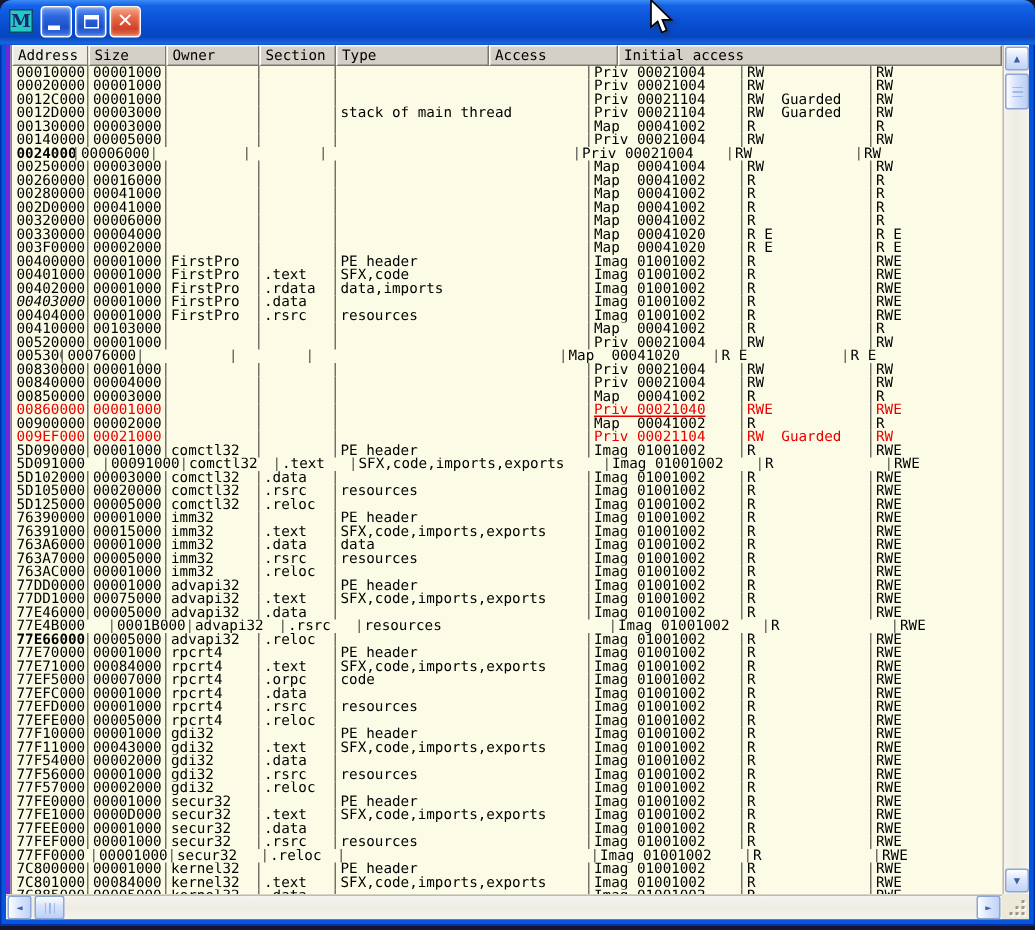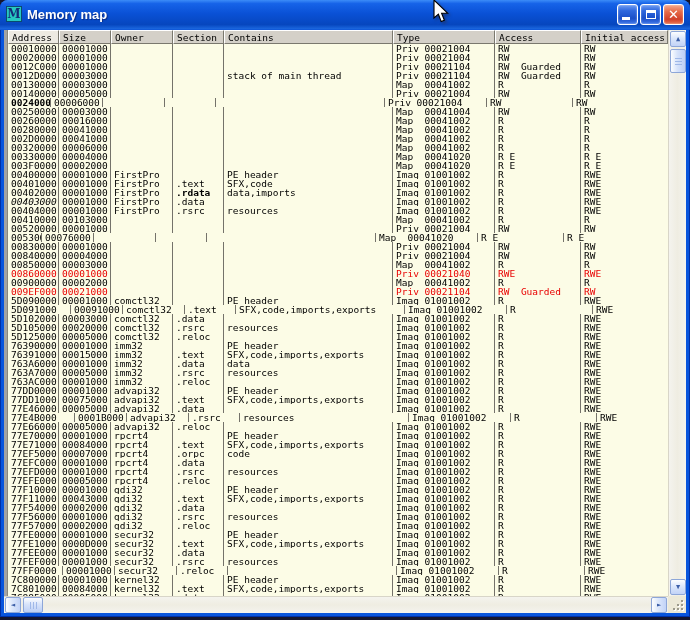--- a/index.html
+++ b/index.html
@@ -46,21 +46,21 @@
   .glyph-max { position:absolute; left:5px; top:5px; width:10px; height:9px; border:1px solid #FFFFFF; border-top:3px solid #FFFFFF; }
   .glyph-close {
     position:absolute; left:0; top:1px; width:100%; text-align:center;
     color:#FFFFFF; font-size:13px; font-weight:bold; line-height:18px;
     font-family:"DejaVu Sans", sans-serif;
   }
 
   
   .client {
     position:absolute; left:4px; right:4px; top:30px; bottom:4px;
-    background:#a3a3a3; overflow:hidden;
+    background:#6d28d9; overflow:hidden;
   }
   .table-wrap {
     position:absolute; left:3px; top:0; right:18px; bottom:17px;
     background:#FCFCE6; border-left:1px solid #8A887C; overflow:hidden;
   }
   
   .hdr { display:flex; height:14px; background:#D4D0C8; }
   .hdr-cell {
     height:14px; flex:0 0 auto; padding:1px 0 0 3px;
     background:#D4D0C8; color:#000;
@@ -138,21 +138,20 @@
   .cursor { position:absolute; left:433px; top:0px; filter:drop-shadow(2px 2px 1.5px rgba(40,40,60,.45)); }
 </style>
 </head>
 <body>
 
 <div class="screen">
   <div class="window">
 
     <div class="titlebar">
       <div class="win-icon">M</div>
-      <div class="win-title">Memory map</div>
       <div class="win-buttons">
         <div class="win-btn">
           <span class="glyph-min"></span>
         </div>
         <div class="win-btn">
           <span class="glyph-max"></span>
         </div>
         <div class="win-btn close">
           <span class="glyph-close">✕</span>
         </div>
@@ -160,21 +159,20 @@
     </div>
 
     <div class="client">
 
       <div class="table-wrap">
         <div class="hdr" id="hdr-row">
             <div class="hdr-cell hl" style="width: 51px;">Address</div>
             <div class="hdr-cell" style="width: 52px;">Size</div>
             <div class="hdr-cell" style="width: 62px;">Owner</div>
             <div class="hdr-cell" style="width: 51px;">Section</div>
-            <div class="hdr-cell" style="width: 169px;">Contains</div>
             <div class="hdr-cell" style="width: 102px;">Type</div>
             <div class="hdr-cell" style="width: 86px;">Access</div>
             <div class="hdr-cell last">Initial access</div>
           </div>
         <div class="rows" id="rows-box">
             <div class="trow">
               <div class="tcell" style="width: 51px;">00010000</div>
               <div class="tcell" style="width: 52px;">00001000</div>
               <div class="tcell" style="width: 62px;"></div>
               <div class="tcell" style="width: 51px;"></div>
@@ -330,21 +328,21 @@
               <div class="tcell" style="width: 51px;">.text</div>
               <div class="tcell" style="width: 169px;">SFX,code</div>
               <div class="tcell" style="width: 102px;">Imag 01001002</div>
               <div class="tcell" style="width: 86px;">R</div>
               <div class="tcell last">RWE</div>
             </div>
             <div class="trow">
               <div class="tcell" style="width: 51px;">00402000</div>
               <div class="tcell" style="width: 52px;">00001000</div>
               <div class="tcell" style="width: 62px;">FirstPro</div>
-              <div class="tcell" style="width: 51px; font-weight: bold;">.rdata</div>
+              <div class="tcell" style="width: 51px;">.rdata</div>
               <div class="tcell" style="width: 169px;">data,imports</div>
               <div class="tcell" style="width: 102px;">Imag 01001002</div>
               <div class="tcell" style="width: 86px;">R</div>
               <div class="tcell last">RWE</div>
             </div>
             <div class="trow">
               <div class="tcell" style="width: 51px; font-style: italic;">00403000</div>
               <div class="tcell" style="width: 52px;">00001000</div>
               <div class="tcell" style="width: 62px;">FirstPro</div>
               <div class="tcell" style="width: 51px;">.data</div>
@@ -587,21 +585,21 @@
               <div class="tcell" style="width: 67px;">77E4B000</div>
               <div class="tcell" style="width: 52px;">0001B000</div>
               <div class="tcell" style="width: 62px;">advapi32</div>
               <div class="tcell" style="width: 51px;">.rsrc</div>
               <div class="tcell" style="width: 169px;">resources</div>
               <div class="tcell" style="width: 102px;">Imag 01001002</div>
               <div class="tcell" style="width: 86px;">R</div>
               <div class="tcell last">RWE</div>
             </div>
             <div class="trow">
-              <div class="tcell" style="width: 51px;">77E66000</div>
+              <div class="tcell" style="width: 51px; font-weight: bold;">77E66000</div>
               <div class="tcell" style="width: 52px;">00005000</div>
               <div class="tcell" style="width: 62px;">advapi32</div>
               <div class="tcell" style="width: 51px;">.reloc</div>
               <div class="tcell" style="width: 169px;"></div>
               <div class="tcell" style="width: 102px;">Imag 01001002</div>
               <div class="tcell" style="width: 86px;">R</div>
               <div class="tcell last">RWE</div>
             </div>
             <div class="trow">
               <div class="tcell" style="width: 51px;">77E70000</div>

